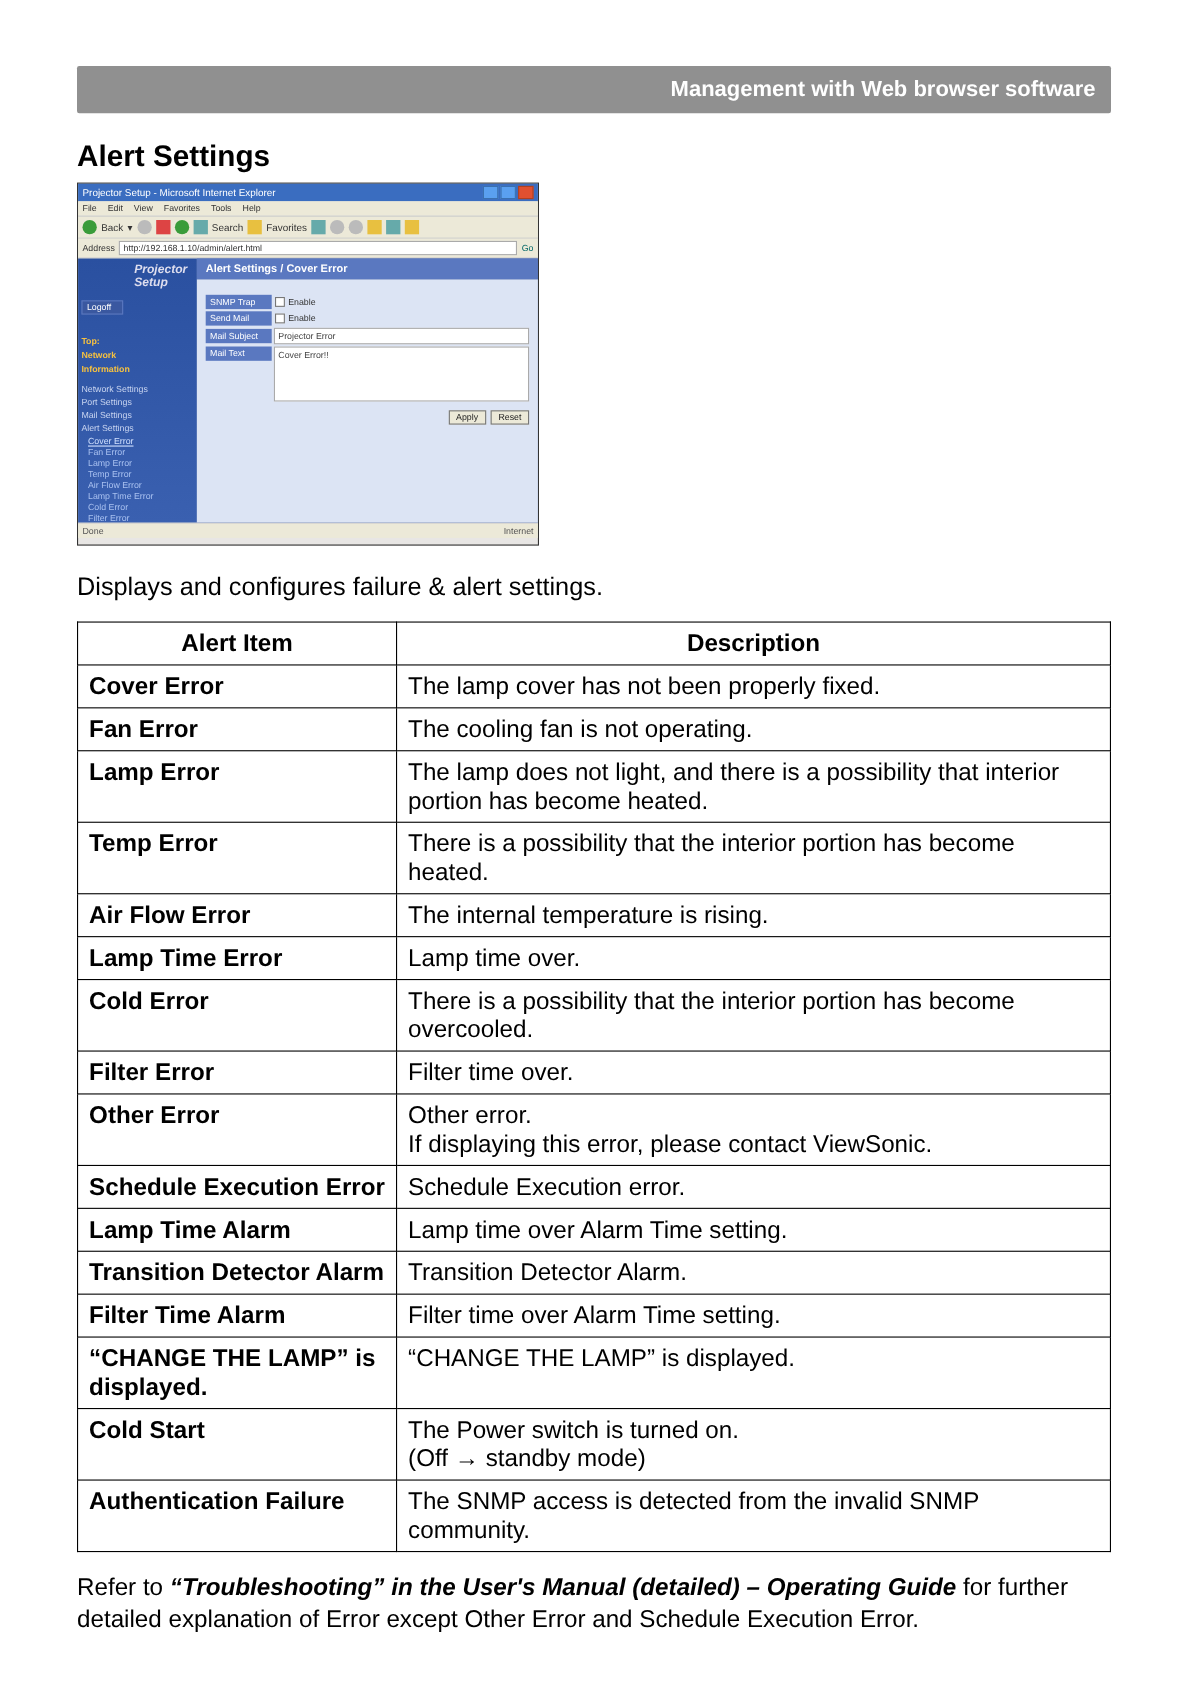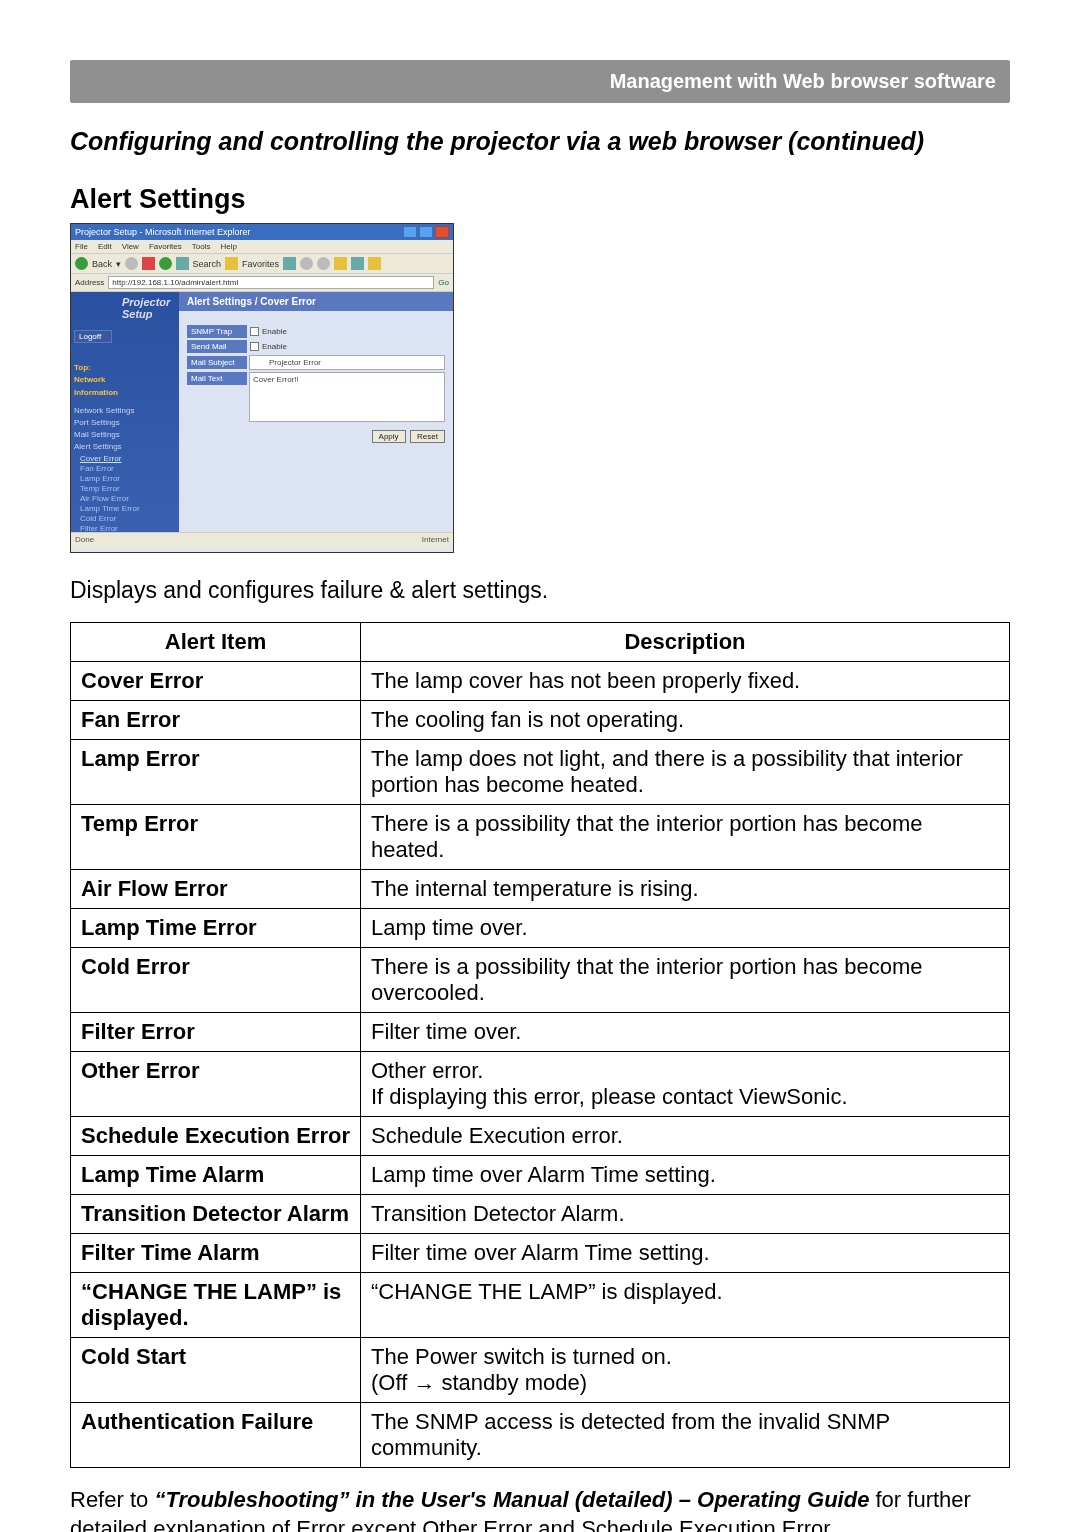--- a/index.html
+++ b/index.html
@@ -2,21 +2,21 @@
 <html><head>
 <meta charset="utf-8">
 <style>
 * { box-sizing: border-box; margin: 0; padding: 0; }
 body { font-family: Arial, Helvetica, sans-serif; background: #fff; width: 1080px; margin: 0 auto; }
 .page { padding: 60px 70px 40px 70px; }
 .banner { background: #909090; color: #fff; font-weight: bold; font-size: 20px; padding: 10px 14px; text-align: right; border-radius: 2px; margin-bottom: 24px; }
 .subtitle { font-style: italic; font-weight: bold; font-size: 25px; color: #000; margin-bottom: 28px; }
 .section-heading { font-weight: bold; font-size: 27px; color: #000; margin-bottom: 8px; }
 
-.screenshot { width: 384px; height: 330px; border: 1px solid #333; background: #e8e6e4; margin-bottom: 24px; position: relative; font-size: 9px; }
+.screenshot { width: 420px; height: 330px; border: 1px solid #333; background: #e8e6e4; margin-bottom: 24px; position: relative; font-size: 9px; }
 .ss-titlebar { background: linear-gradient(#3a6dc0,#3a6dc0); color: #fff; font-size: 9px; padding: 2px 4px; display: flex; justify-content: space-between; align-items: center; }
 .ss-title { font-weight: normal; }
 .ss-winbtns { display: flex; gap: 2px; }
 .ss-winbtn { width: 14px; height: 12px; background: #5aa0f0; display: inline-block; border: 1px solid #3a70b0; }
 .ss-winbtn.red { background: #e05030; border-color: #b04020; }
 .ss-menubar { background: #ece9d8; font-size: 8px; color: #333; padding: 2px 4px; display: flex; gap: 10px; }
 .ss-toolbar { background: #ece9d8; padding: 3px 4px; font-size: 9px; color: #333; display: flex; align-items: center; gap: 4px; border-top: 1px solid #ccc; border-bottom: 1px solid #ccc; }
 .ss-ticon { width: 13px; height: 13px; display: inline-block; }
 .ss-ticon.g { background: #3a9c3a; border-radius: 50%; }
 .ss-ticon.gr { background: #bbb; border-radius: 50%; }
@@ -34,42 +34,41 @@
 .ss-sideitem { color: #c8d4f0; margin-bottom: 3px; }
 .ss-subitem { color: #a8c0f0; margin-left: 6px; margin-bottom: 1px; white-space: nowrap; }
 .ss-subitem.u { text-decoration: underline; color: #d0e0ff; }
 .ss-main { flex: 1; background: #3a58a0; display: flex; flex-direction: column; }
 .ss-mainhead { background: #5a78c0; color: #fff; font-weight: bold; font-size: 10px; padding: 4px 8px; }
 .ss-maincontent { flex: 1; background: #dce4f4; padding: 14px 8px 6px 8px; position: relative; }
 .ss-row { display: flex; margin-bottom: 2px; align-items: center; }
 .ss-label { width: 60px; background: #5a78c0; color: #fff; font-size: 8px; padding: 2px 4px; }
 .ss-check { background: #fff; width: 9px; height: 9px; border: 1px solid #777; margin-left: 3px; }
 .ss-chklabel { font-size: 8px; color: #333; margin-left: 3px; }
-.ss-input { flex: 1; background: #fff; border: 1px solid #aaa; margin-left: 2px; font-size: 8px; padding: 2px 19px; color: #444; }
+.ss-input { flex: 1; background: #fff; border: 1px solid #aaa; margin-left: 2px; font-size: 8px; padding: 2px 3px; color: #444; }
 .ss-textarea { flex: 1; background: #fff; border: 1px solid #aaa; margin-left: 2px; height: 50px; font-size: 8px; padding: 2px 3px; color: #444; }
 .ss-btns { text-align: right; margin-top: 8px; }
 .ss-btn { display: inline-block; background: #ece9d8; border: 1px solid #777; font-size: 8px; padding: 1px 6px; margin-left: 2px; color: #222; }
 .ss-statusbar { background: #ece9d8; border-top: 1px solid #ccc; padding: 2px 4px; display: flex; justify-content: space-between; font-size: 8px; color: #555; }
 
 .intro { font-size: 23px; margin-bottom: 18px; }
 
 table.alert-table { border-collapse: collapse; width: 100%; margin-bottom: 18px; }
 table.alert-table th, table.alert-table td { border: 1.5px solid #000; padding: 6px 10px; font-size: 22px; vertical-align: top; text-align: left; }
 table.alert-table th { font-weight: bold; text-align: center; }
 table.alert-table td.item { font-weight: bold; width: 290px; }
 
 .refer { font-size: 22px; line-height: 1.3; }
 .refer .bi { font-weight: bold; font-style: italic; }
 </style>
 </head>
 <body>
 
 <div class="page">
   <div class="banner">Management with Web browser software</div>
-  <div class="subtitle">Configuring and controlling the projector via a web browser (continued)</div>
   <div class="section-heading">Alert Settings</div>
 
   <div class="screenshot">
     <div class="ss-titlebar">
       <span class="ss-title">Projector Setup - Microsoft Internet Explorer</span>
       <span class="ss-winbtns">
         <span class="ss-winbtn"></span>
         <span class="ss-winbtn"></span>
         <span class="ss-winbtn red"></span>
       </span>

